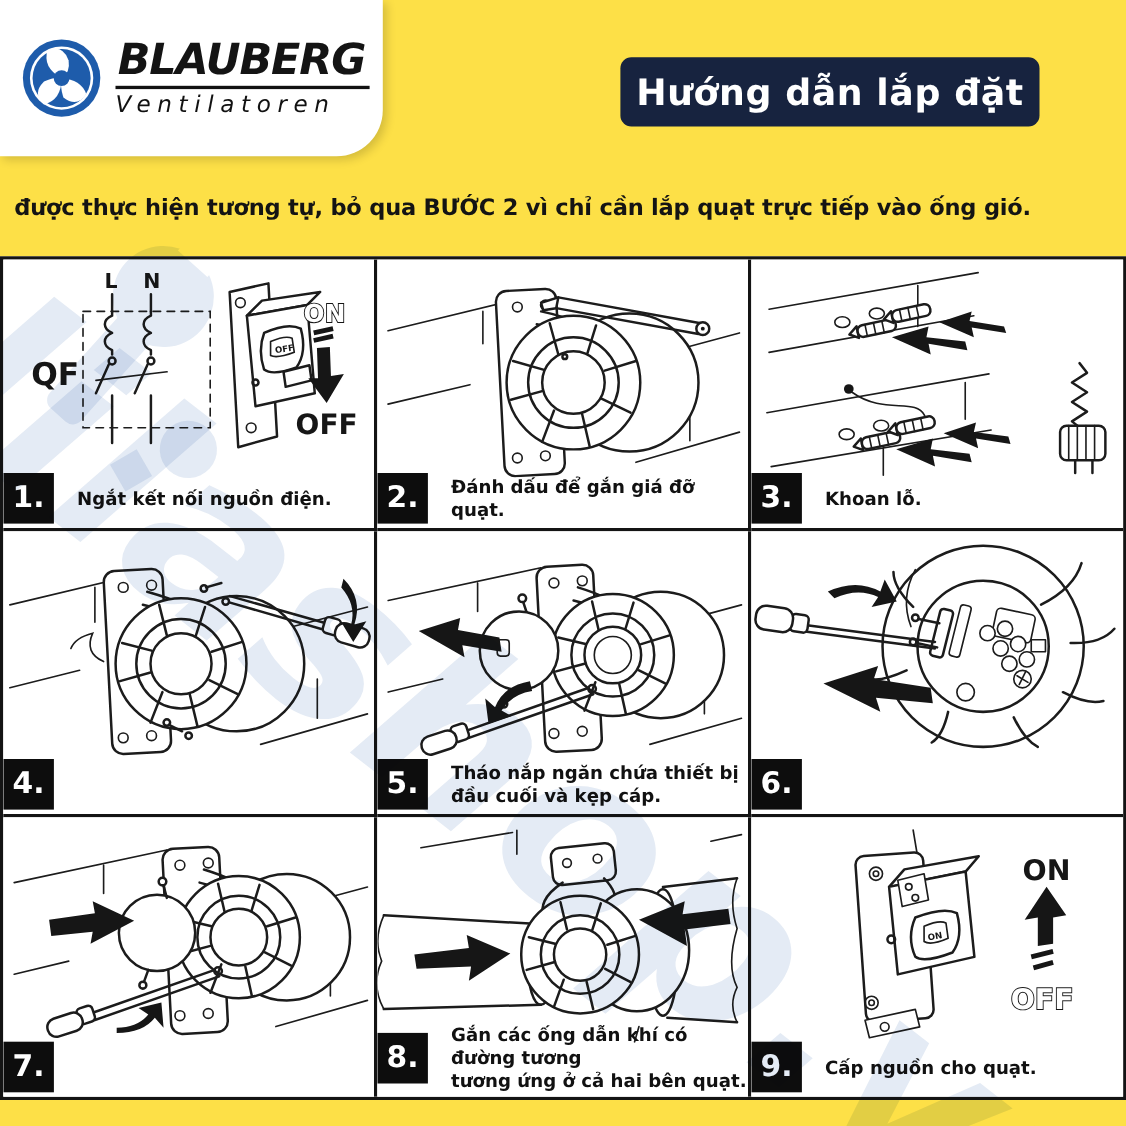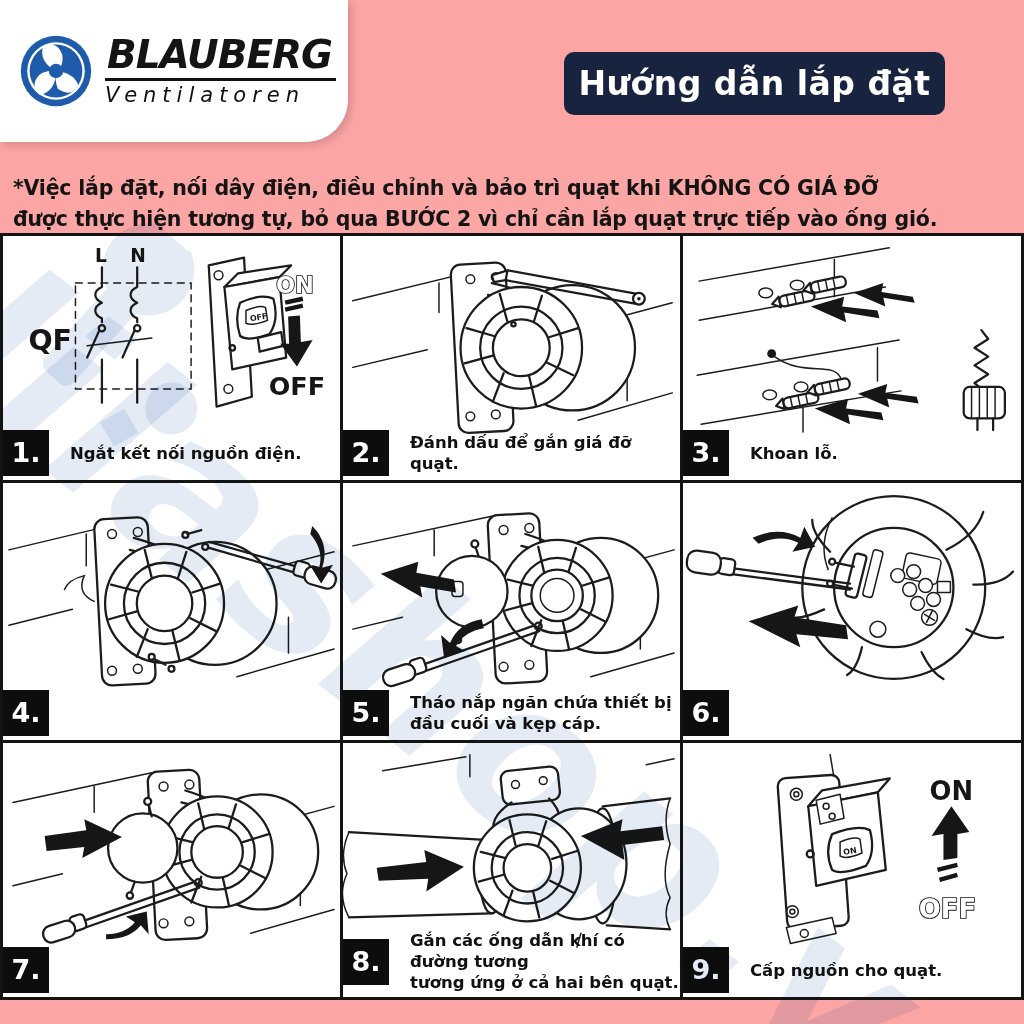--- a/index.html
+++ b/index.html
@@ -1,18 +1,18 @@
 <!DOCTYPE html>
 <html><head>
 <meta charset="utf-8">
 <style>
   html,body{margin:0;padding:0;background:#fff;}
   body{width:1024px;height:1024px;overflow:hidden;
        font-family:"DejaVu Sans","Liberation Sans",sans-serif;color:#141414;}
-  .page{position:relative;width:1024px;height:1024px;background:#fca5a5;overflow:hidden;}
+  .page{position:relative;width:1024px;height:1024px;background:#fde047;overflow:hidden;}
 
   
   .logo-card{position:absolute;left:0;top:0;width:348px;height:142px;background:#fff;
              border-radius:0 0 42px 0;box-shadow:3px 3px 9px rgba(0,0,0,.16);z-index:6;
              display:flex;align-items:center;}
   .logo-fan{width:80px;height:80px;margin-left:16px;flex:0 0 auto;}
   .logo-words{margin-left:9px;}
   .brand{font-size:39px;font-weight:bold;font-style:italic;letter-spacing:-1px;
          line-height:40px;border-bottom:3px solid #111;padding:0 4px 3px 2px;display:inline-block;}
   .brand-sub{font-size:21px;font-style:italic;letter-spacing:6px;margin-top:2px;color:#111;}
@@ -78,21 +78,20 @@
     </svg>
     <div class="logo-words">
       <div class="brand">BLAUBERG</div>
       <div class="brand-sub">Ventilatoren</div>
     </div>
   </div>
 
   <div class="banner" style="background:#17233f">Hướng dẫn lắp đặt</div>
 
   <p class="intro">
-    <span>*Việc lắp đặt, nối dây điện, điều chỉnh và bảo trì quạt khi KHÔNG CÓ GIÁ ĐỠ</span>
     <span>được thực hiện tương tự, bỏ qua BƯỚC 2 vì chỉ cần lắp quạt trực tiếp vào ống gió.</span>
   </p>
 
   <div class="wm wm-text">dilashop.vn</div>
   <svg class="wm wm-wrench" width="270" height="240" viewBox="0 0 270 240">
     <g fill="#2e62ab" transform="rotate(42 120 110)">
       <circle cx="80" cy="62" r="46"></circle>
       <rect x="62" y="-30" width="36" height="52" fill="#fff"></rect>
       <rect x="62" y="86" width="38" height="120" rx="10"></rect>
       <circle cx="190" cy="150" r="26"></circle>

